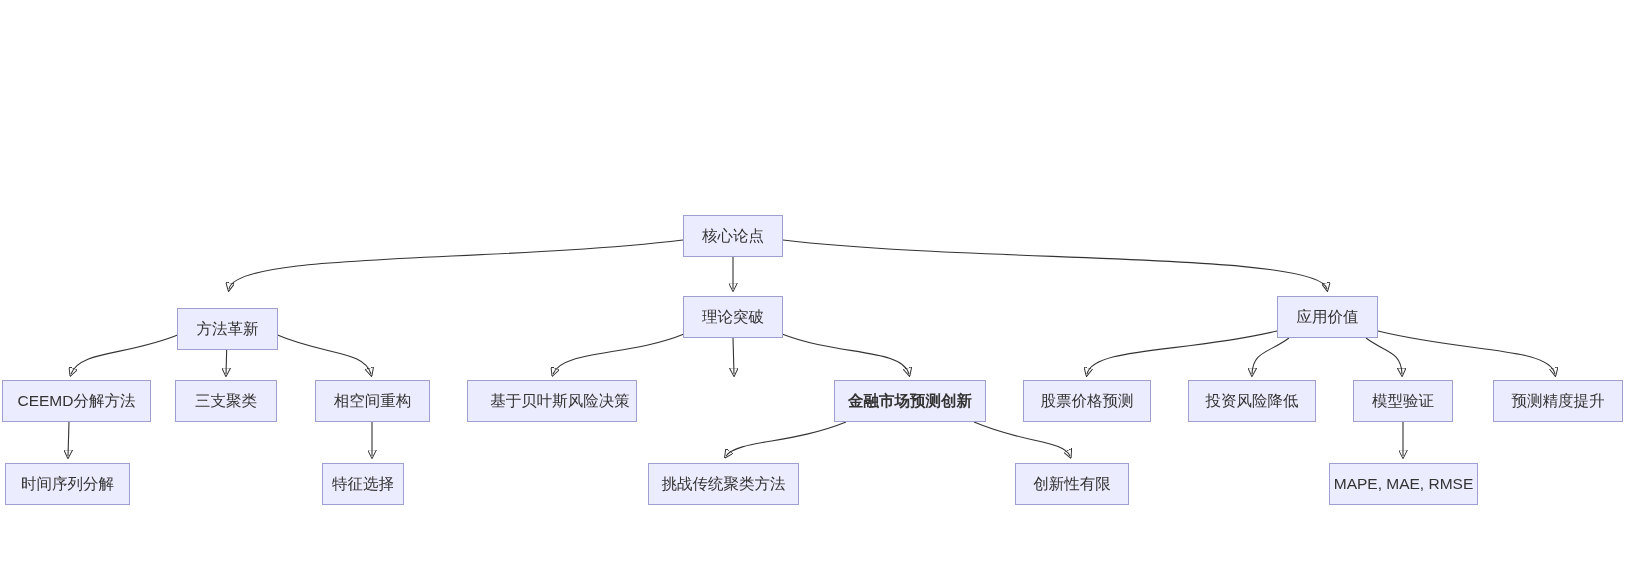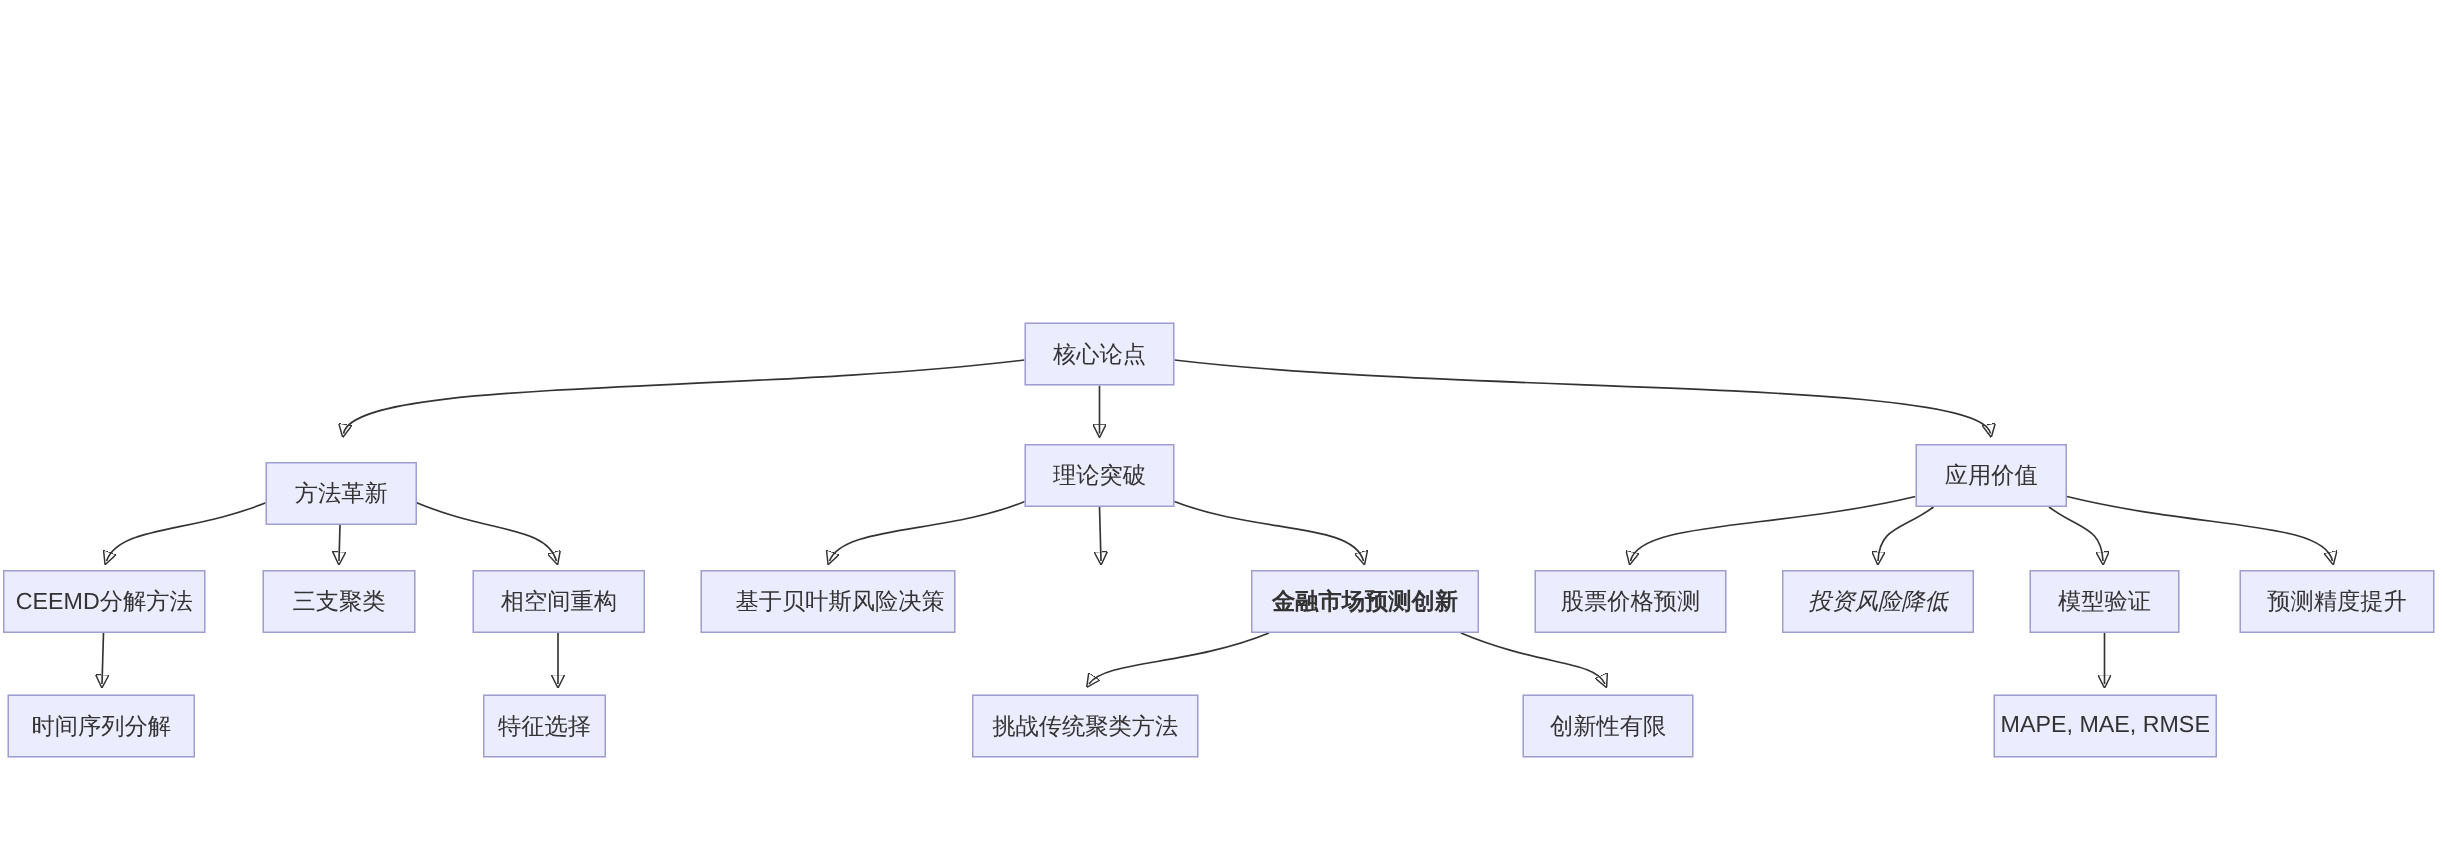--- a/index.html
+++ b/index.html
@@ -36,28 +36,28 @@
     font-size: 15.5px;
     display: flex; align-items: center; justify-content: center;
     white-space: nowrap;
     text-align: center;
   }
   
   #n-root                 { left: 683px;  top: 215px; width: 100px; }
   #n-method               { left: 177px;  top: 296px; width: 101px; margin-top: 12px; }
   #n-theory               { left: 683px;  top: 296px; width: 100px; }
   #n-application          { left: 1277px; top: 296px; width: 101px; }
-  #n-ceemd                { left: 2px;    top: 380px; width: 135px; }
+  #n-ceemd                { left: 2px;    top: 380px; width: 149px; }
   #n-three_way            { left: 175px;  top: 380px; width: 102px; }
   #n-phase_space          { left: 315px;  top: 380px; width: 115px; }
   #n-bayes                { left: 467px;  top: 380px; width: 170px; padding-left: 16px; }
   #n-three_way_model      { left: 670px;  top: 380px; width: 128px; }
   #n-finance_innovation   { left: 834px;  top: 380px; width: 152px; font-weight: bold; }
   #n-stock_prediction     { left: 1023px; top: 380px; width: 128px; }
-  #n-risk_reduction       { left: 1188px; top: 380px; width: 128px; font-style: italic; }
+  #n-risk_reduction       { left: 1188px; top: 380px; width: 128px; }
   #n-model_validation     { left: 1353px; top: 380px; width: 100px; }
   #n-accuracy_improvement { left: 1493px; top: 380px; width: 130px; }
   #n-time_series          { left: 5px;    top: 463px; width: 125px; }
   #n-feature_selection    { left: 322px;  top: 463px; width: 82px; }
   #n-challenge_clustering { left: 648px;  top: 463px; width: 151px; }
   #n-limited_innovation   { left: 1015px; top: 463px; width: 114px; }
   #n-metrics              { left: 1329px; top: 463px; width: 149px; }
 </style>
 </head>
 <body>

